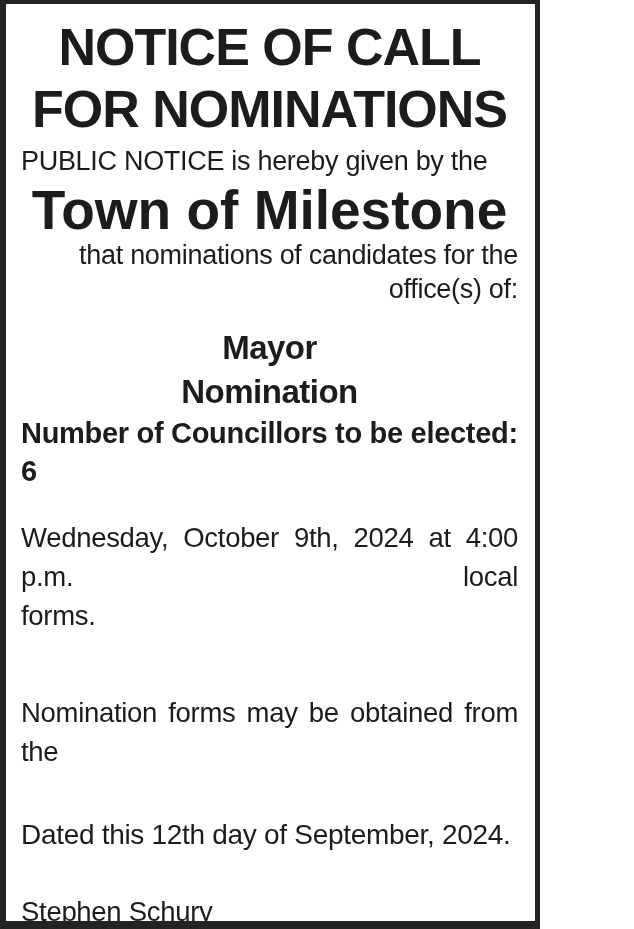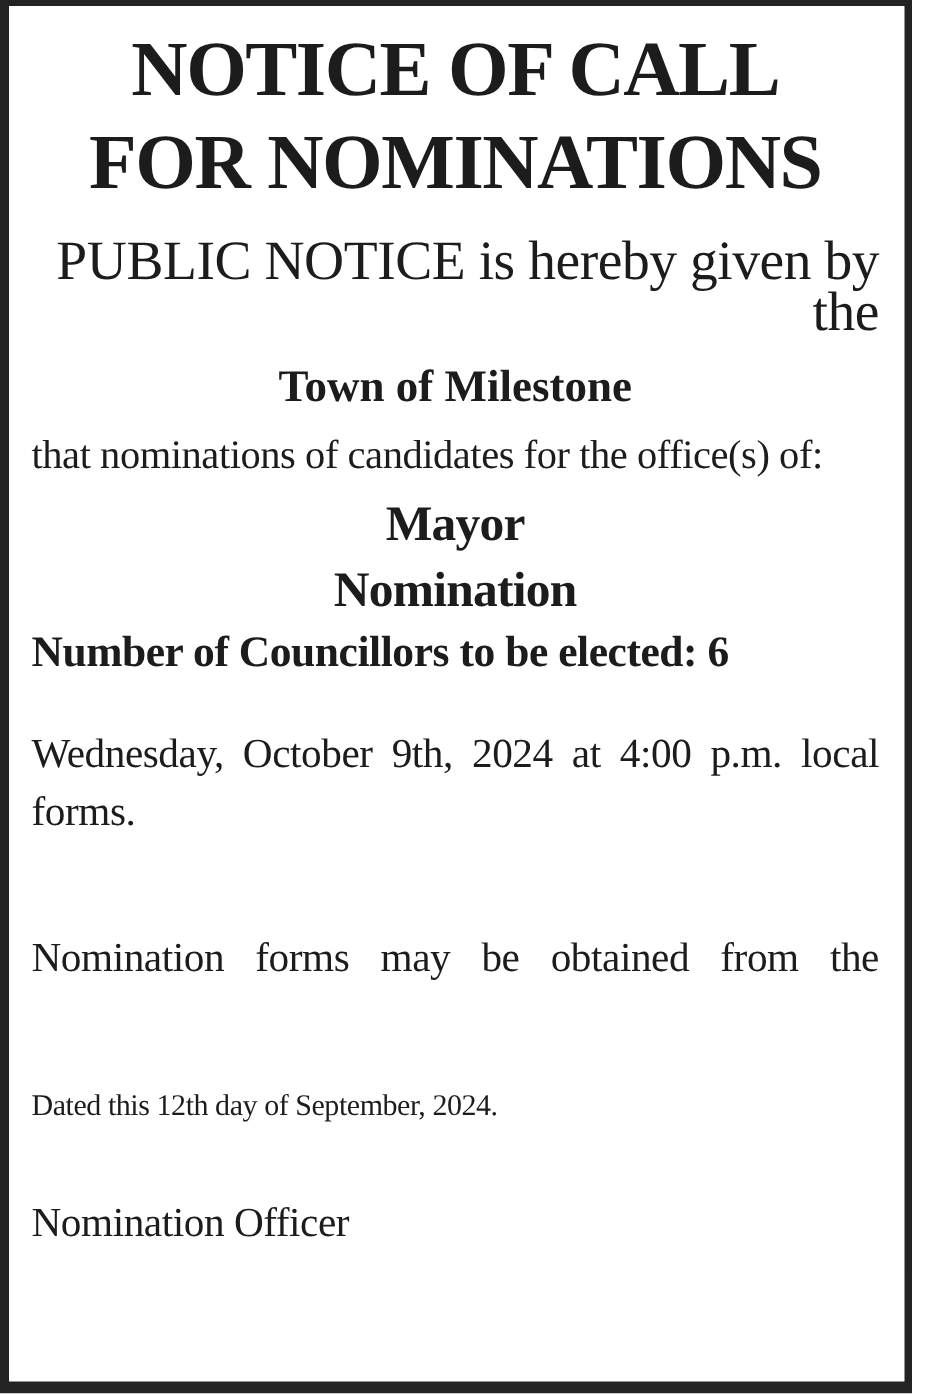--- a/index.html
+++ b/index.html
@@ -1,64 +1,64 @@
 <!DOCTYPE html>
 <html><head>
 <meta charset="utf-8">
 <style>
   html, body { margin: 0; padding: 0; background: #ffffff; }
   .page {
     box-sizing: border-box;
-    width: 608px;
+    width: 540px;
     height: 929px;
     background: #ffffff;
     border-style: solid;
     border-color: #232323;
     border-width: 4px 5px 8px 6px;
-    font-family: Liberation Serif, serif;
+    font-family: Liberation Sans, sans-serif;
     color: #1c1c1c;
     overflow: hidden;
   }
   .content { padding: 0 17px 0 15px; }
 
   .title {
     margin: 12px 0 0 0;
     text-align: center;
     font-size: 52px;
     font-weight: bold;
     line-height: 62px;
     letter-spacing: -1px;
   }
   .title-line { display: block; }
 
   .intro {
-    margin-top: 18px;
-    text-align: right;
-    font-size: 37px;
+    margin-top: 4px;
+    text-align: left;
+    font-size: 27px;
     line-height: 34px;
     letter-spacing: -0.3px;
   }
 
   .town {
     margin-top: 8px;
     text-align: center;
-    font-size: 30px;
+    font-size: 55px;
     font-weight: bold;
     line-height: 48px;
   }
 
   .leadin {
     margin-top: 4px;
-    text-align: left;
+    text-align: right;
     font-size: 27px;
     line-height: 34px;
     letter-spacing: -0.3px;
   }
 
-  .offices { margin-top: 8px; }
+  .offices { margin-top: 20px; }
   .office-line {
     text-align: center;
     font-size: 33px;
     font-weight: bold;
     line-height: 44px;
     letter-spacing: -0.5px;
   }
 
   .number-line {
     text-align: left;
@@ -77,22 +77,22 @@
   .para-forms    { margin-top: 58px; }
   .jline {
     text-align: justify;
     text-align-last: justify;
     text-justify: inter-word;
     white-space: normal;
   }
   .lline { text-align: left; text-align-last: left; }
 
   .dated {
-    margin-top: 61px;
-    font-size: 20px;
+    margin-top: 44px;
+    font-size: 28px;
     line-height: 39px;
     letter-spacing: -0.3px;
   }
 
   .signature {
     margin-top: 40px;
     font-size: 27.5px;
     line-height: 35px;
     letter-spacing: -0.3px;
   }
@@ -127,17 +127,18 @@
       <div class="jline lline">forms.</div>
     </div>
 
     <div class="para para-forms">
       <div class="jline">Nomination forms may be obtained from the</div>
     </div>
 
     <div class="dated">Dated this 12th day of September, 2024.</div>
 
     <div class="signature">
+      <span class="sig-line">Stephen Schury</span>
       <span class="sig-line">Nomination Officer</span>
     </div>
 
   </div>
 </div>
 
 </body></html>

